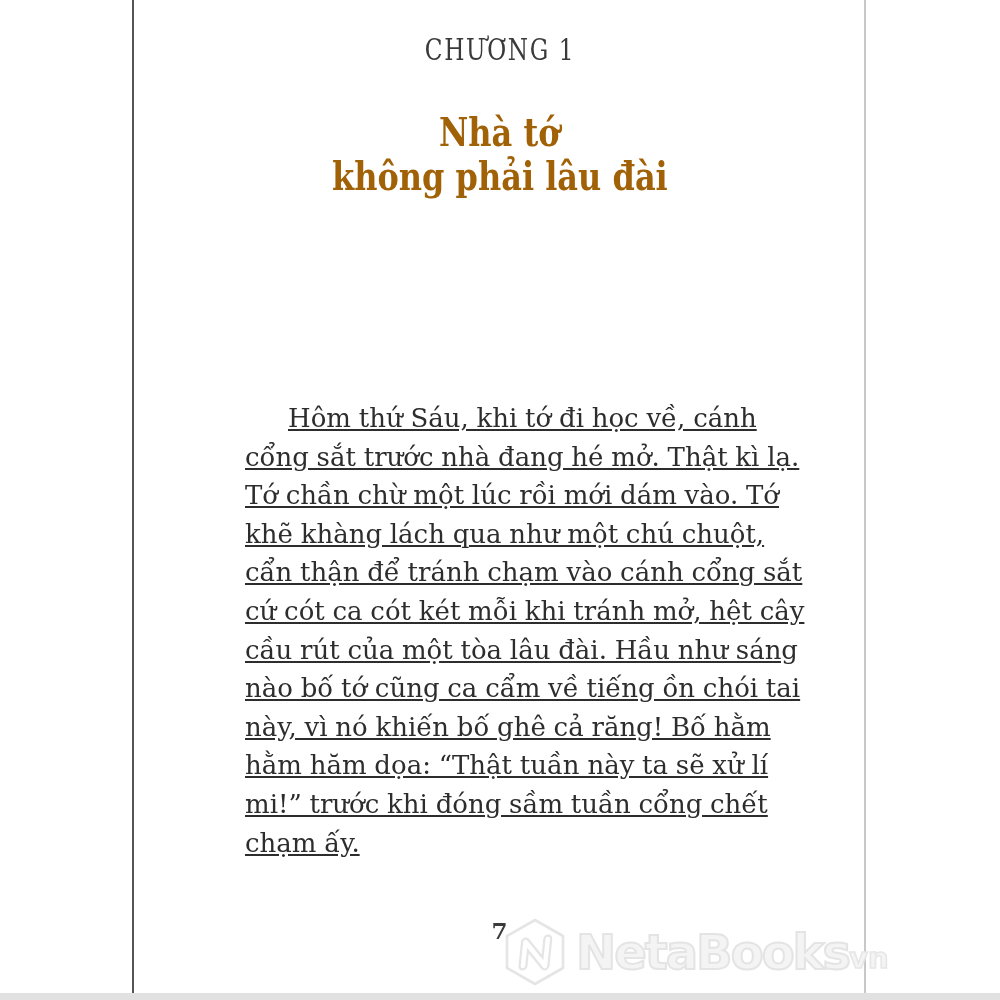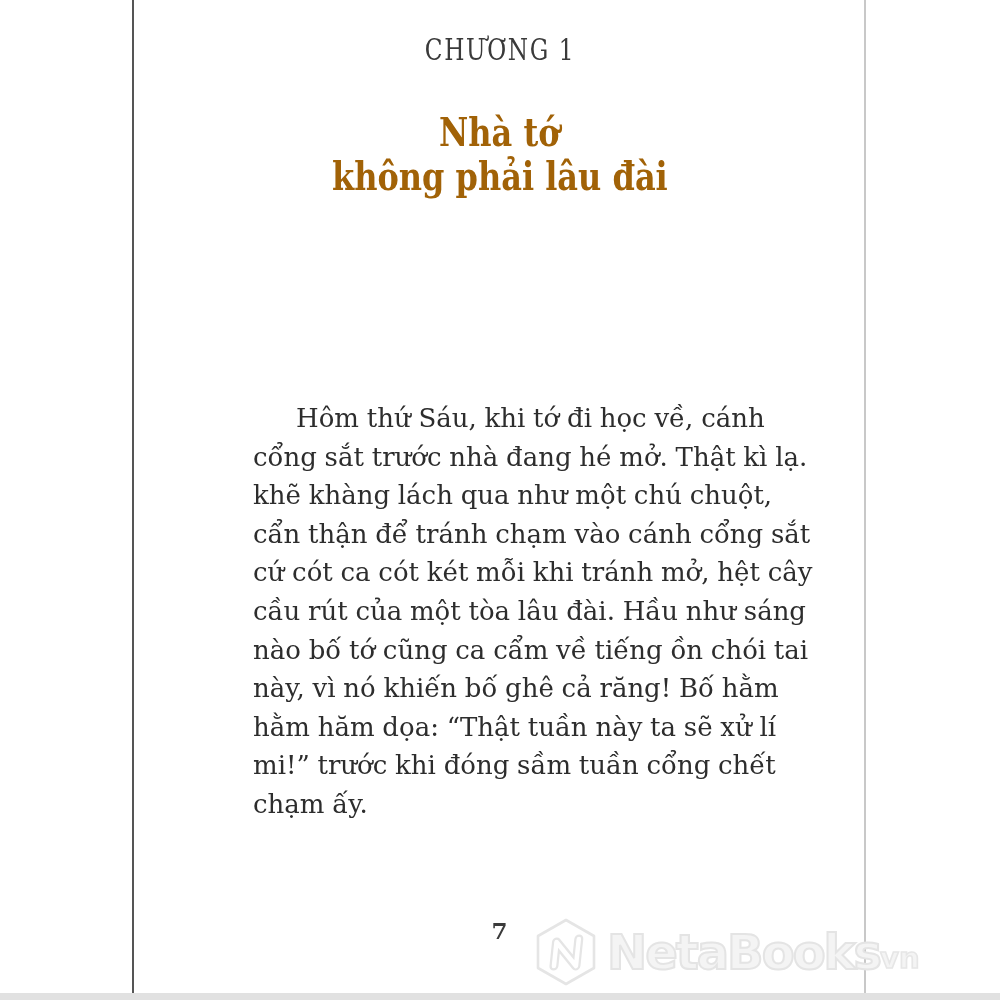--- a/index.html
+++ b/index.html
@@ -63,26 +63,27 @@
   }
   .chapter-title .squeeze {
     display: inline-block;
     transform: scaleX(0.80);
     transform-origin: center;
     white-space: nowrap;
   }
 
   .body-paragraph {
     position: absolute;
-    left: 253px; top: 399px;
+    left: 245px; top: 399px;
     width: 511px;
     font-size: 26px;
     line-height: 38.6px;
     color: #2d2d2d;
     word-spacing: -0.5px;
+    text-decoration: underline;
   }
   .body-line {
     text-align: justify;
     text-align-last: justify;
     white-space: nowrap;
   }
   .body-line.first { text-indent: 43px; }
   .body-line.last { text-align-last: left; }
 
   .page-number {
@@ -91,21 +92,21 @@
     width: 733px;
     text-align: center;
     font-size: 23px;
     font-weight: bold;
     color: #3b3b3b;
     z-index: 2;
   }
 
   .watermark {
     position: absolute;
-    left: 535px; top: 915px;
+    left: 504px; top: 915px;
     height: 74px;
     display: flex;
     align-items: center;
     z-index: 1;
   }
   .wm-logo { display: block; }
   .wm-brand {
     font-family: "DejaVu Sans", "Liberation Sans", sans-serif;
     font-weight: bold;
     font-size: 48px;
@@ -140,20 +141,21 @@
       <span class="squeeze">Nhà tớ</span>
     </div>
     <div>
       <span class="squeeze">không phải lâu đài</span>
     </div>
   </div>
 
   <div class="body-paragraph">
       <div class="body-line first">Hôm thứ Sáu, khi tớ đi học về, cánh</div>
       <div class="body-line">cổng sắt trước nhà đang hé mở. Thật kì lạ.</div>
+      <div class="body-line">Tớ chần chừ một lúc rồi mới dám vào. Tớ</div>
       <div class="body-line">khẽ khàng lách qua như một chú chuột,</div>
       <div class="body-line">cẩn thận để tránh chạm vào cánh cổng sắt</div>
       <div class="body-line">cứ cót ca cót két mỗi khi tránh mở, hệt cây</div>
       <div class="body-line">cầu rút của một tòa lâu đài. Hầu như sáng</div>
       <div class="body-line">nào bố tớ cũng ca cẩm về tiếng ồn chói tai</div>
       <div class="body-line">này, vì nó khiến bố ghê cả răng! Bố hằm</div>
       <div class="body-line">hằm hăm dọa: “Thật tuần này ta sẽ xử lí</div>
       <div class="body-line">mi!” trước khi đóng sầm tuần cổng chết</div>
       <div class="body-line last">chạm ấy.</div>
     </div>

